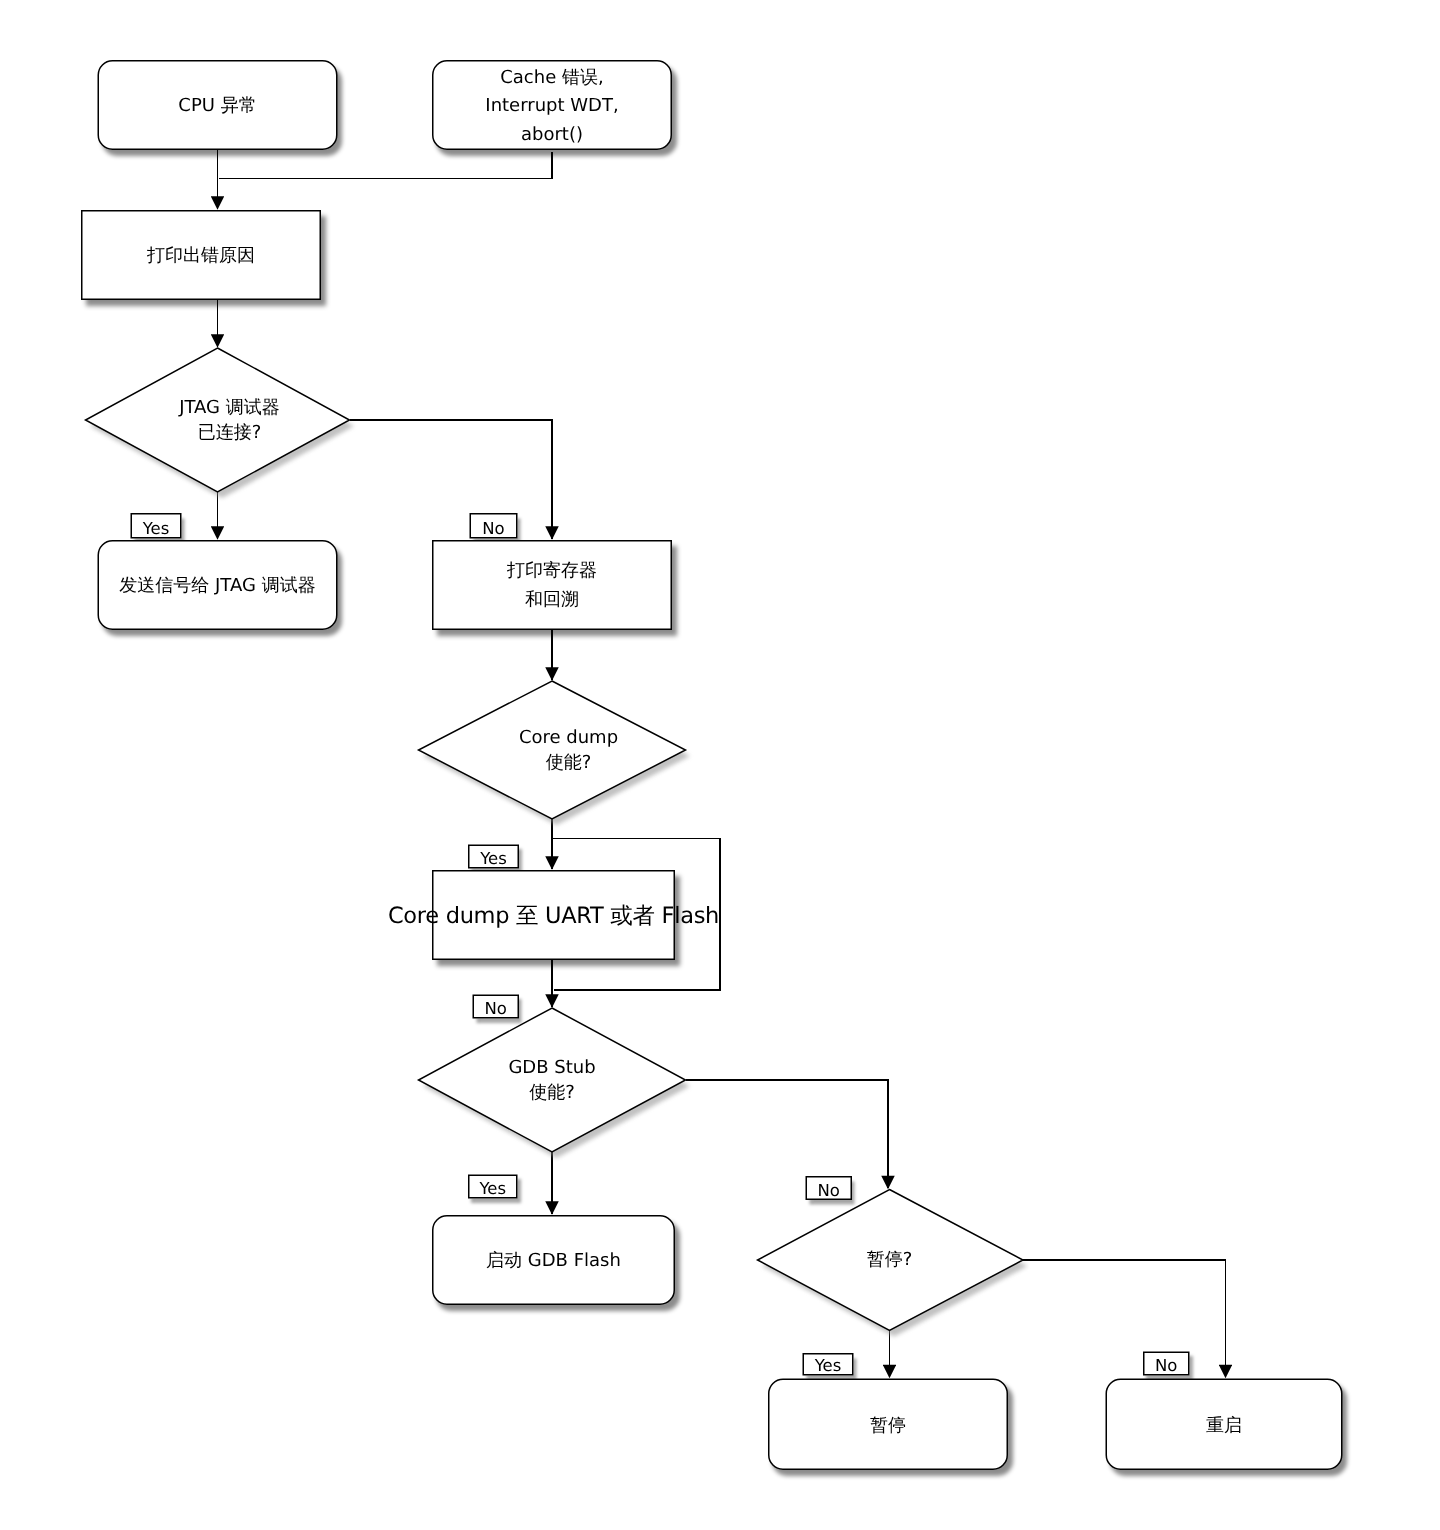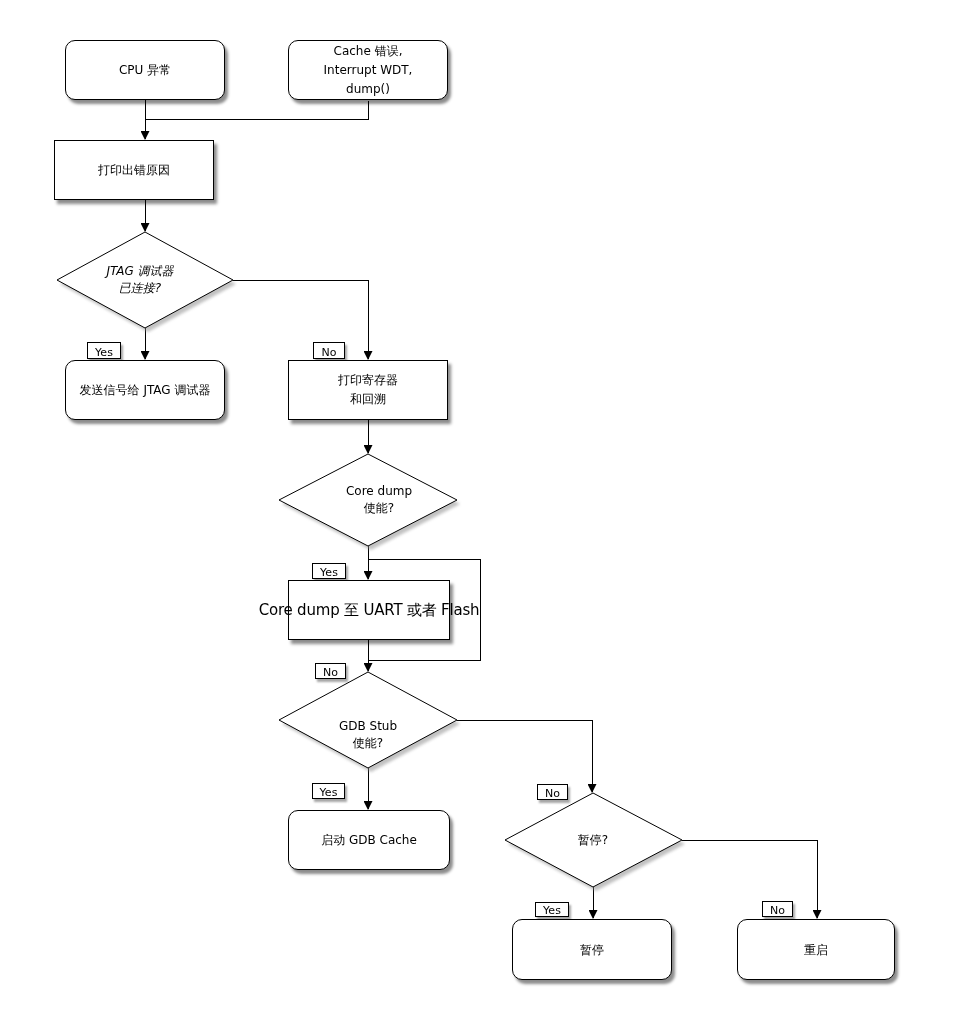--- a/index.html
+++ b/index.html
@@ -82,28 +82,28 @@
     <polygon points="593,793 682,840 593,887 505,840" fill="#fff" stroke="#000" stroke-width="1"></polygon>
   </svg>
 
   <div class="node rounded" style="left:65px;top:40px;width:160px;height:60px;">
     <span>CPU 异常</span>
   </div>
 
   <div class="node rounded" style="left:288px;top:40px;width:160px;height:60px;line-height:19px;">
     <span>Cache 错误,</span>
     <span>Interrupt WDT,</span>
-    <span>dump()</span>
+    <span>abort()</span>
   </div>
 
   <div class="node" style="left:54px;top:140px;width:160px;height:60px;">
     <span>打印出错原因</span>
   </div>
 
-  <div class="dtext" style="left:140px;top:280px;font-style:italic;">
+  <div class="dtext" style="left:153px;top:280px;">
     <div>JTAG 调试器</div>
     <div>已连接?</div>
   </div>
 
   <div class="edge-label" style="left:87px;top:342px;width:34px;height:17px;">
     <span>Yes</span>
   </div>
   <div class="edge-label" style="left:313px;top:342px;width:32px;height:17px;">
     <span>No</span>
   </div>
@@ -127,34 +127,34 @@
   </div>
 
   <div class="node tight" style="left:288px;top:580px;width:162px;height:60px;">
     <span>Core dump 至 UART 或者 Flash</span>
   </div>
 
   <div class="edge-label" style="left:315px;top:663px;width:31px;height:16px;">
     <span>No</span>
   </div>
 
-  <div class="dtext" style="left:368px;top:720px;margin-top:15px;">
+  <div class="dtext" style="left:368px;top:720px;">
     <div>GDB Stub</div>
     <div>使能?</div>
   </div>
 
   <div class="edge-label" style="left:312px;top:783px;width:33px;height:16px;">
     <span>Yes</span>
   </div>
   <div class="edge-label" style="left:537px;top:784px;width:31px;height:16px;">
     <span>No</span>
   </div>
 
   <div class="node rounded" style="left:288px;top:810px;width:162px;height:60px;">
-    <span>启动 GDB Cache</span>
+    <span>启动 GDB Flash</span>
   </div>
 
   <div class="dtext" style="left:593px;top:840px;">
     <div>暂停?</div>
   </div>
 
   <div class="edge-label" style="left:535px;top:902px;width:34px;height:15px;">
     <span>Yes</span>
   </div>
   <div class="edge-label" style="left:762px;top:901px;width:31px;height:16px;">

